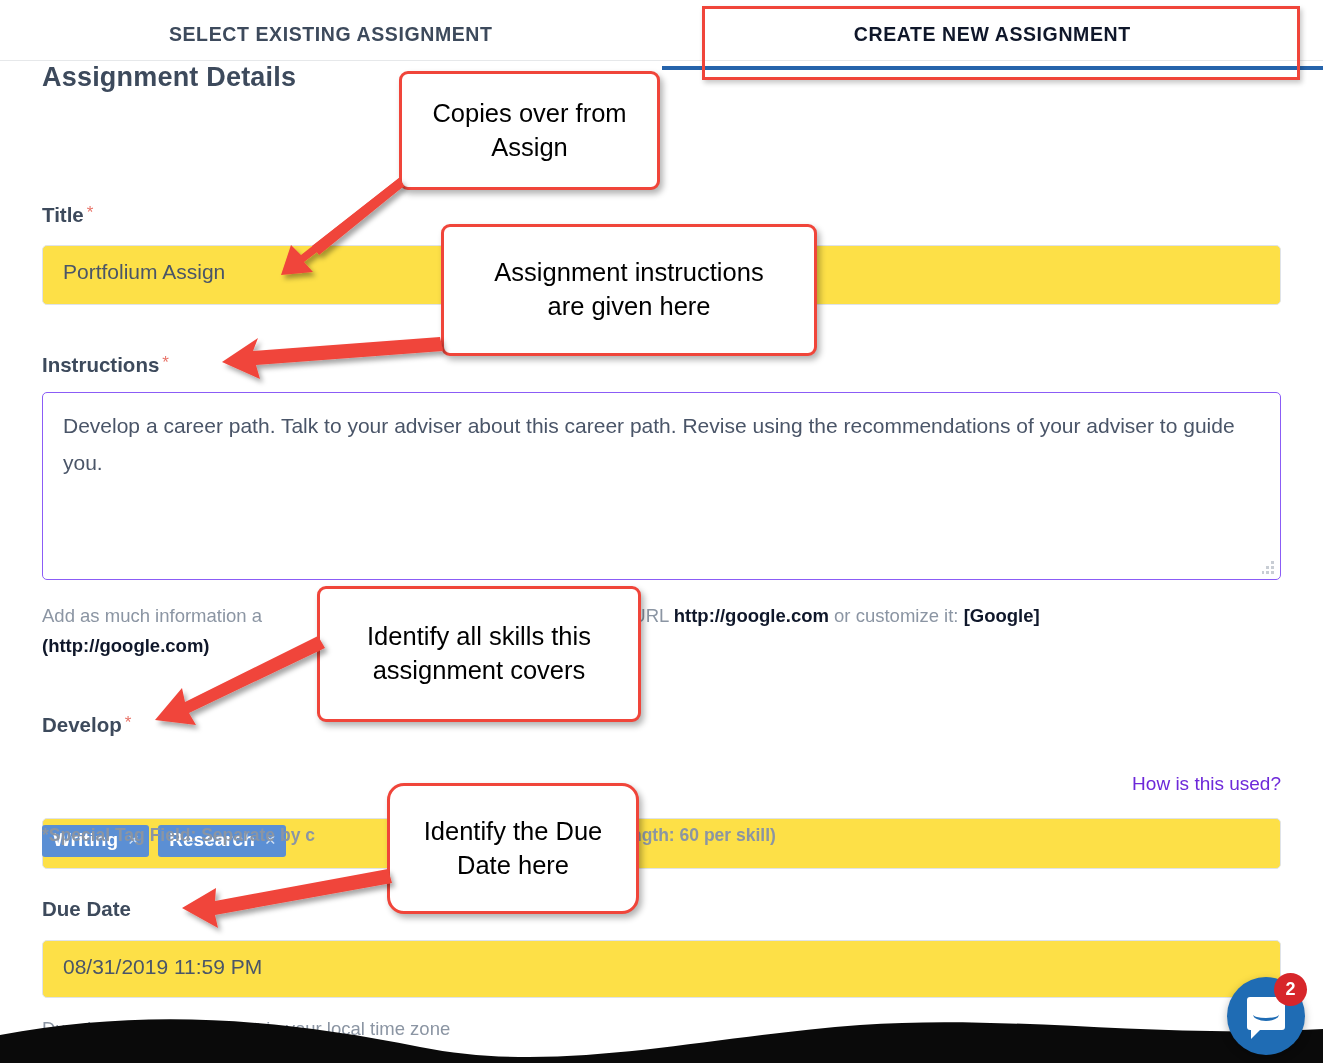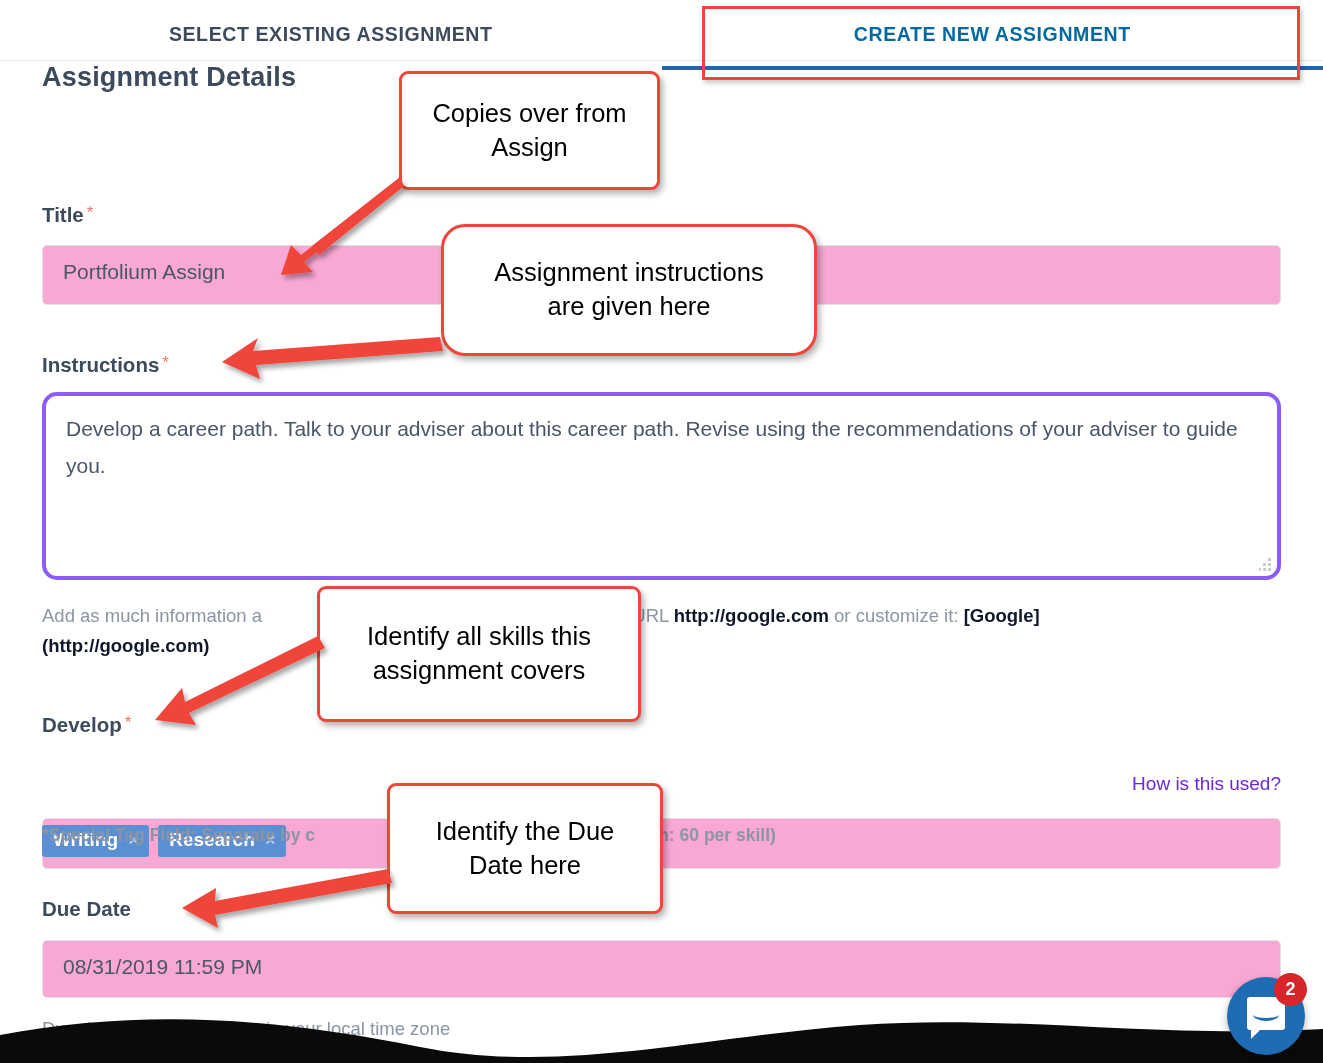--- a/index.html
+++ b/index.html
@@ -18,47 +18,47 @@
     border-bottom:1px solid #e6e8ea; background:#fff;
     display:flex;
   }
   .tab{
     flex:1 1 50%;
     display:flex; align-items:center; justify-content:center;
     font-size:19.5px; font-weight:bold; letter-spacing:.6px;
     cursor:pointer; height:69px; position:relative;
   }
   .tab.inactive{ color:#3d4a5c; }
-  .tab.active{ color:#0369a1; }
+  .tab.active{ color:#0f172a; }
   .tab.active:after{
     content:""; position:absolute; left:0; right:0; bottom:-1px;
     height:4px; background:#2563ab;
   }
   .page-title{
     position:absolute; left:42px; top:62px;
     font-size:27px; font-weight:bold; color:#3d4a5c; letter-spacing:.2px;
   }
 
   .flabel{
     position:absolute; font-size:20.5px; font-weight:bold; color:#3d4a5c;
   }
   .req{ color:#e8756a; font-weight:normal; font-size:17px; vertical-align:top; margin-left:3px;}
 
   .fieldbox{
-    position:absolute; background:#f9a8d4; border:1px solid #dfe3e8;
+    position:absolute; background:#fde047; border:1px solid #dfe3e8;
     border-radius:5px;
   }
   .fieldbox .val{
     font-size:21px; color:#4a5568; padding:14px 20px; display:block;
     font-weight:400;
   }
 
   .textarea{
-    position:absolute; background:#fff; border:4px solid #8b5cf6;
-    border-radius:15px; overflow:hidden;
+    position:absolute; background:#fff; border:1px solid #8b5cf6;
+    border-radius:5px; overflow:hidden;
   }
   .textarea .val{
     display:block; font-size:21px; color:#4a5568; line-height:1.78;
     padding:14px 20px 0 20px;
   }
   .resize-grip{
     position:absolute; right:5px; bottom:5px; width:13px; height:13px;
   }
 
   .helptext{
@@ -236,35 +236,35 @@
 
 <div class="tabhighlight"></div>
 
 <div class="callout" style="left:399px; top:71px; width:261px; height:119px;">
   <div>
     <span>Copies over from</span><br>
     <span>Assign</span>
   </div>
 </div>
 
-<div class="callout" style="left:441px; top:224px; width:376px; height:132px;border-radius:24px;">
+<div class="callout" style="left:441px; top:224px; width:376px; height:132px;">
   <div>
     <span>Assignment instructions</span><br>
     <span>are given here</span>
   </div>
 </div>
 
 <div class="callout" style="left:317px; top:586px; width:324px; height:136px;">
   <div>
     <span>Identify all skills this</span><br>
     <span>assignment covers</span>
   </div>
 </div>
 
-<div class="callout" style="left:387px; top:783px; width:276px; height:131px;">
+<div class="callout" style="left:387px; top:783px; width:252px; height:131px;border-radius:17px;">
   <div>
     <span>Identify the Due</span><br>
     <span>Date here</span>
   </div>
 </div>
 
 <div class="intercom">
   <div class="bubble"></div>
   <div class="smile"></div>
   <div class="badge">2</div>

